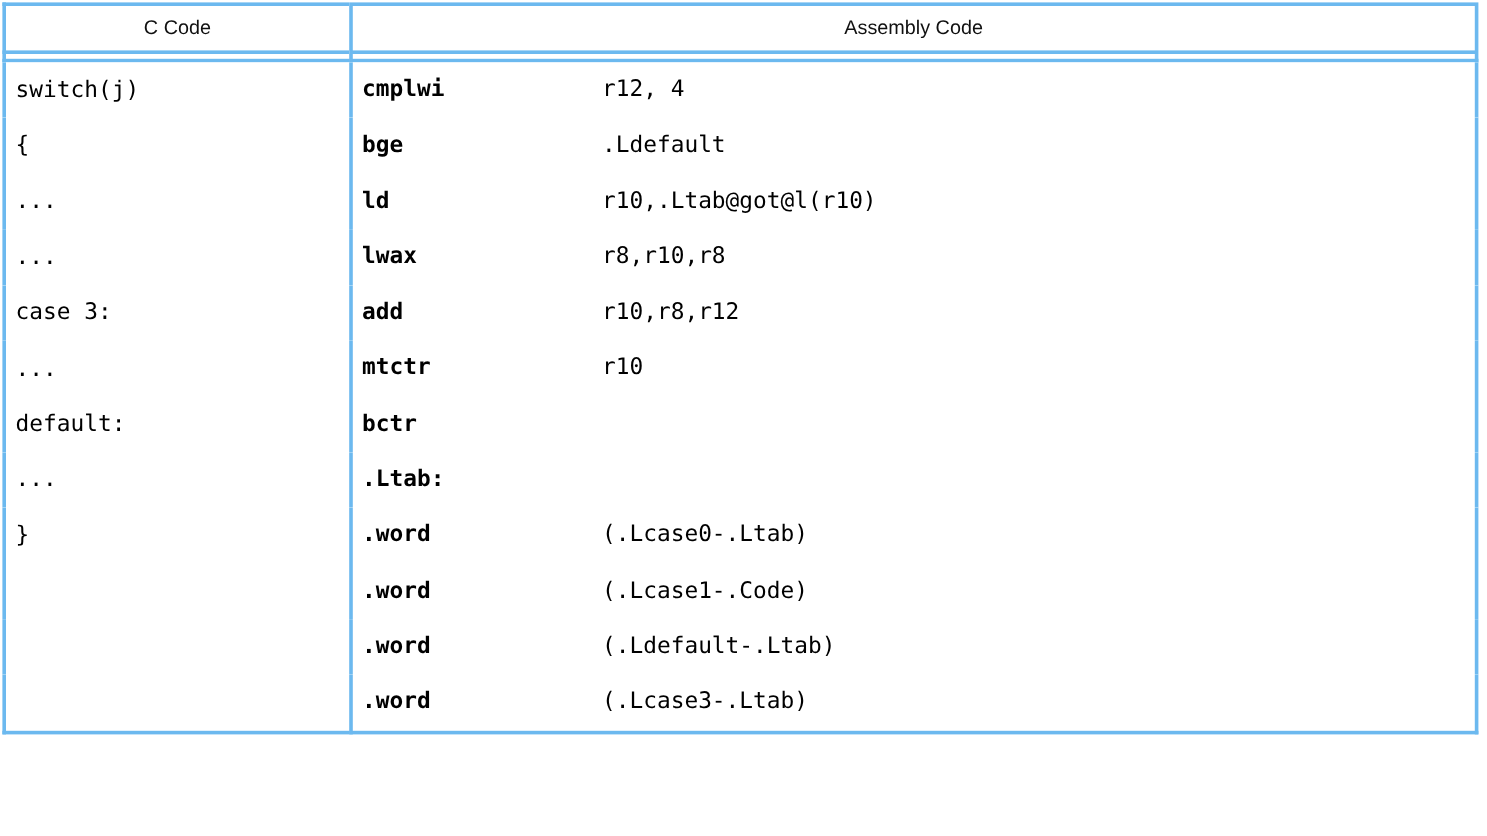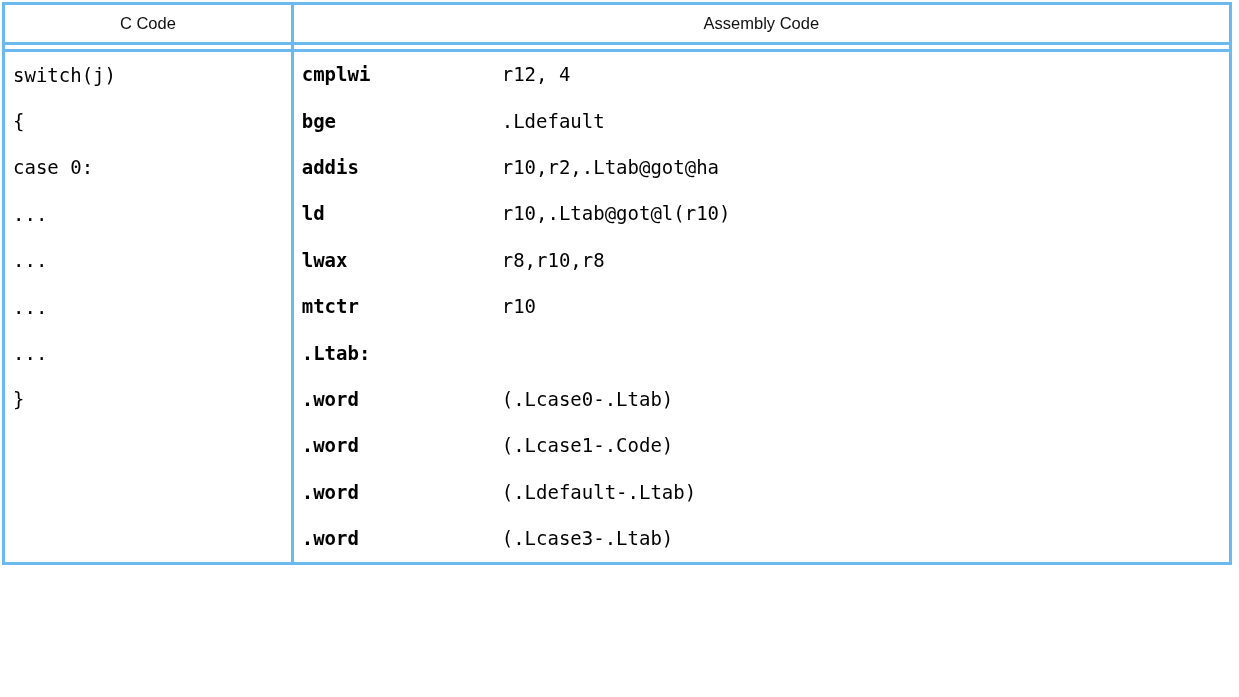--- a/index.html
+++ b/index.html
@@ -112,41 +112,47 @@
         <td class="asm-cell last"><span class="code asm-mnemonic">cmplwi</span><span class="code asm-operand">r12, 4</span></td>
       </tr>
       <tr class="body-row">
         <td class="c-cell">
           <span class="code">{</span>
         </td>
         <td class="asm-cell last"><span class="code asm-mnemonic">bge</span><span class="code asm-operand">.Ldefault</span></td>
       </tr>
       <tr class="body-row">
         <td class="c-cell">
-          <span class="code">case 0:</span>
-        </td>
-        <td class="asm-cell last"><span class="code asm-mnemonic">addis</span><span class="code asm-operand">r10,r2,.Ltab@got@ha</span></td>
-      </tr>
-      <tr class="body-row">
-        <td class="c-cell">
           <span class="code">...</span>
         </td>
         <td class="asm-cell last"><span class="code asm-mnemonic">ld</span><span class="code asm-operand">r10,.Ltab@got@l(r10)</span></td>
       </tr>
       <tr class="body-row">
         <td class="c-cell">
           <span class="code">...</span>
         </td>
         <td class="asm-cell last"><span class="code asm-mnemonic">lwax</span><span class="code asm-operand">r8,r10,r8</span></td>
       </tr>
       <tr class="body-row">
         <td class="c-cell">
+          <span class="code">case 3:</span>
+        </td>
+        <td class="asm-cell last"><span class="code asm-mnemonic">add</span><span class="code asm-operand">r10,r8,r12</span></td>
+      </tr>
+      <tr class="body-row">
+        <td class="c-cell">
           <span class="code">...</span>
         </td>
         <td class="asm-cell last"><span class="code asm-mnemonic">mtctr</span><span class="code asm-operand">r10</span></td>
+      </tr>
+      <tr class="body-row">
+        <td class="c-cell">
+          <span class="code">default:</span>
+        </td>
+        <td class="asm-cell last"><span class="code asm-mnemonic">bctr</span><span class="code asm-operand"></span></td>
       </tr>
       <tr class="body-row">
         <td class="c-cell">
           <span class="code">...</span>
         </td>
         <td class="asm-cell last"><span class="code asm-mnemonic">.Ltab:</span><span class="code asm-operand"></span></td>
       </tr>
       <tr class="body-row">
         <td class="c-cell">
           <span class="code">}</span>

